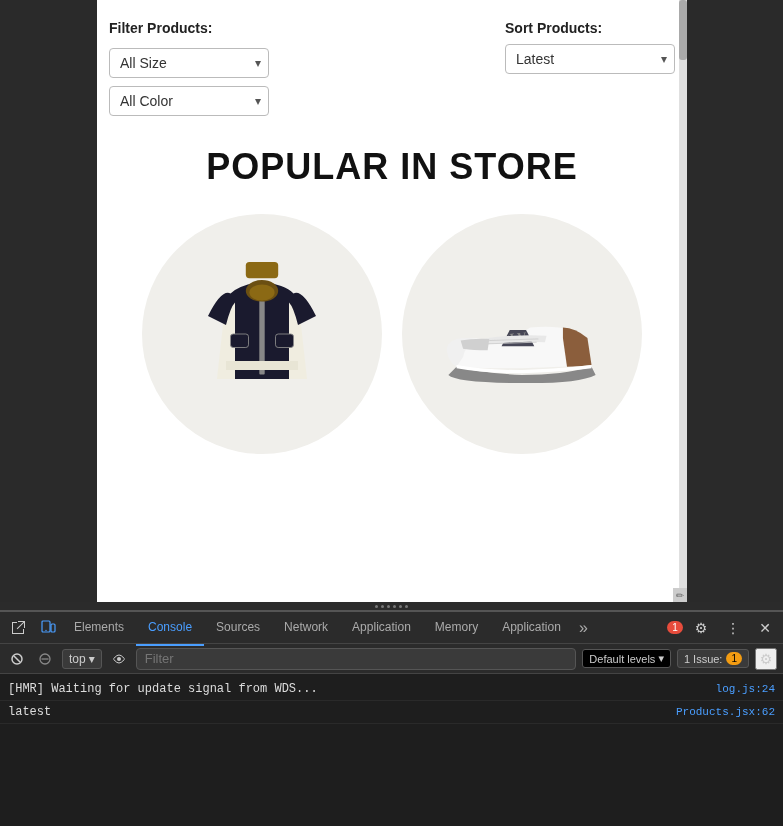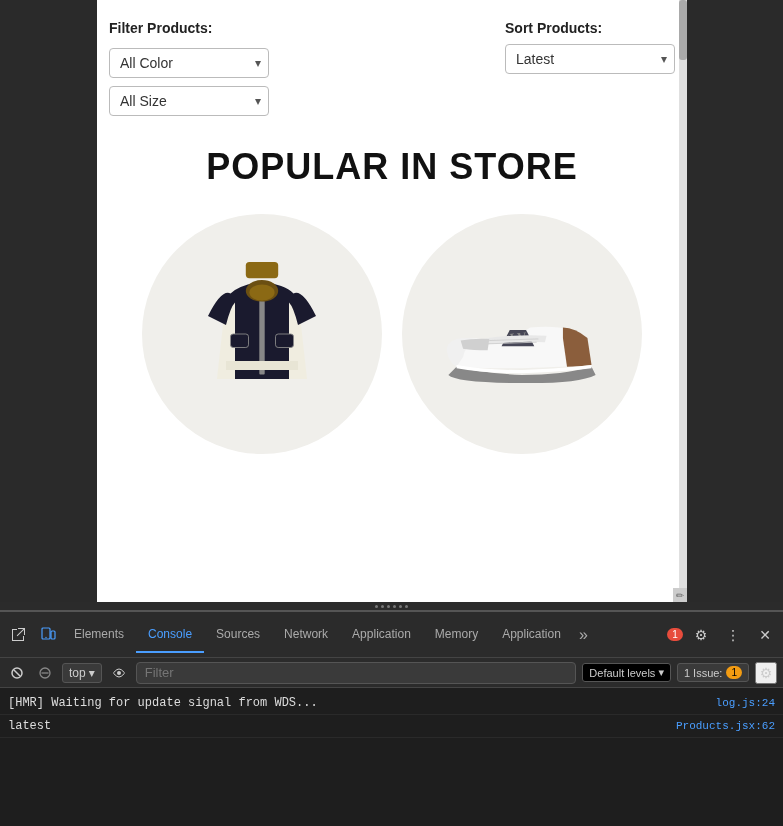--- a/index.html
+++ b/index.html
@@ -149,21 +149,21 @@
       width: 783px;
       height: 216px;
       background: #1e1e1e;
       border-top: 2px solid #555;
     }
 
     
     .devtools-toolbar {
       display: flex;
       align-items: center;
-      height: 46px;
+      height: 32px;
       background: #2b2b2b;
       border-bottom: 1px solid #444;
       padding: 0 4px;
     }
 
     .devtools-tab {
       padding: 0 12px;
       height: 36px;
       display: flex;
       align-items: center;
@@ -452,35 +452,35 @@
 
 <div class="browser-content">
   <div class="page-content">
 
     <div class="filter-sort-row">
 
       <div class="filter-section">
         <div class="filter-label">Filter Products:</div>
         <div class="select-wrapper">
           <select class="filter-select">
-            <option>All Color</option>
-            <option>Black</option>
-            <option>White</option>
-            <option>Blue</option>
-            <option>Red</option>
-          </select>
-        </div>
-        <div class="select-wrapper">
-          <select class="filter-select">
             <option>All Size</option>
             <option>XS</option>
             <option>S</option>
             <option>M</option>
             <option>L</option>
             <option>XL</option>
+          </select>
+        </div>
+        <div class="select-wrapper">
+          <select class="filter-select">
+            <option>All Color</option>
+            <option>Black</option>
+            <option>White</option>
+            <option>Blue</option>
+            <option>Red</option>
           </select>
         </div>
       </div>
 
       <div class="sort-section">
         <div class="sort-label">Sort Products:</div>
         <div class="select-wrapper">
           <select class="sort-select">
             <option>Latest</option>
             <option>Price: Low to High</option>

